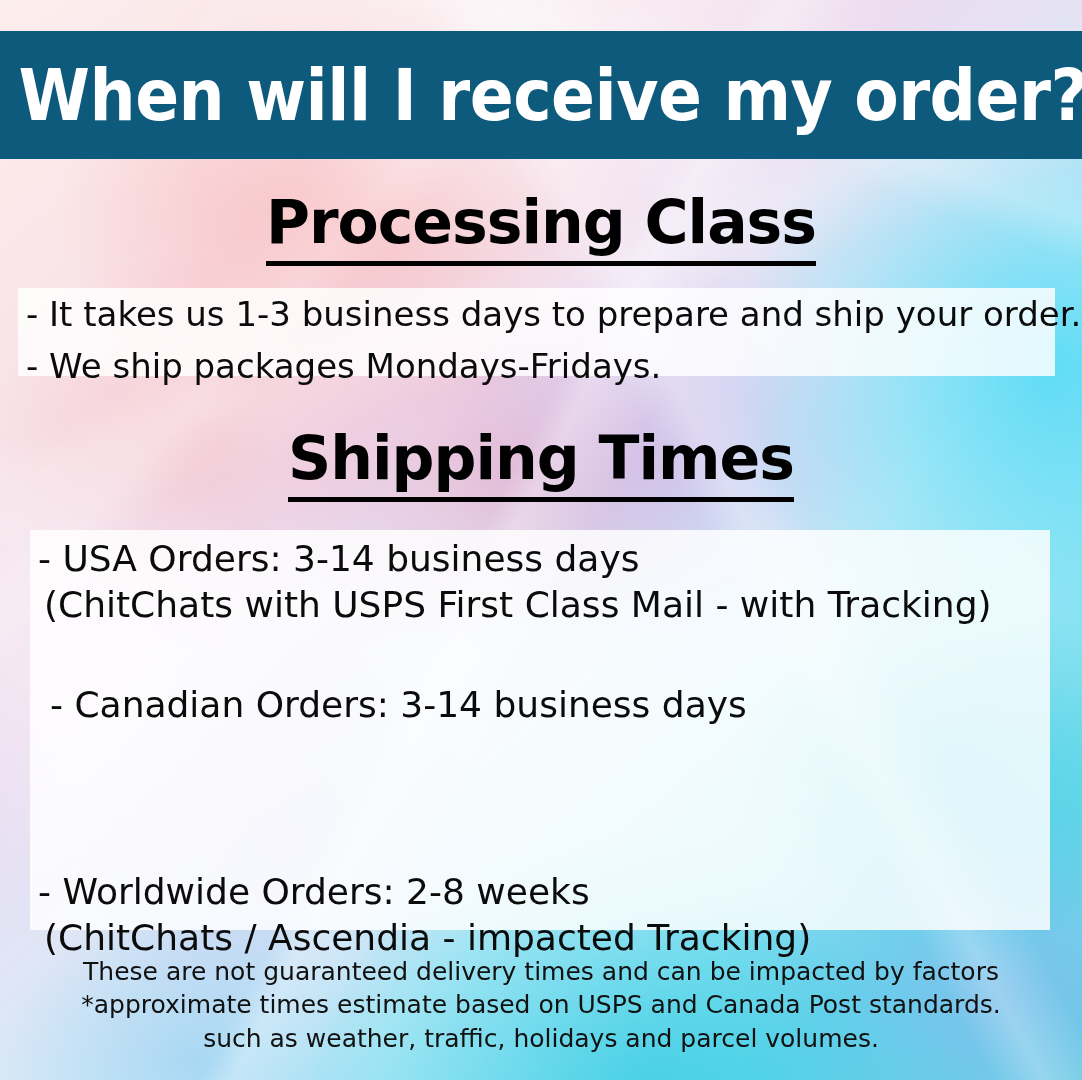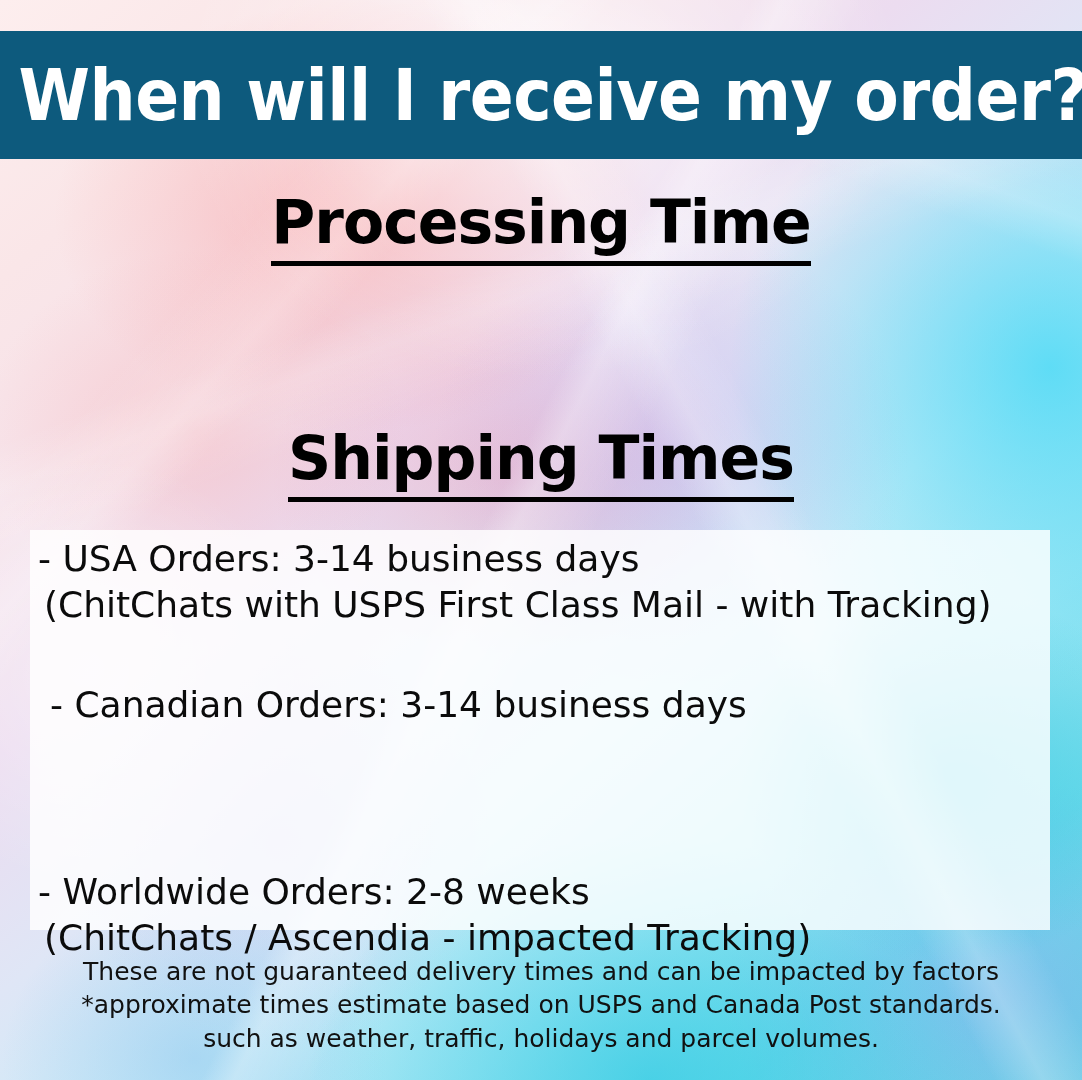--- a/index.html
+++ b/index.html
@@ -169,23 +169,27 @@
   <div class="bg-layer" id="bg-blob-violet"></div>
   <div class="bg-layer" id="bg-blob-cyan"></div>
   <div class="bg-layer" id="bg-facets"></div>
   <div class="bg-layer" id="bg-sheen"></div>
 
   <div id="header-banner" style="background: rgb(13, 90, 125);">
     <div id="header-title" style="color: rgb(255, 255, 255); margin-left: 24px;">When will I receive my order?</div>
   </div>
 
   <div class="section-heading" id="heading-processing">
-    <span>Processing Time</span>
-  </div>
-
+    <span>Processing Class</span>
+  </div>
+
+  <div class="text-panel" id="panel-processing">
+    <div class="body-line">- It takes us 1-3 business days to prepare and ship your order.</div>
+    <div class="body-line">- We ship packages Mondays-Fridays.</div>
+  </div>
 
   <div class="section-heading" id="heading-shipping">
     <span>Shipping Times</span>
   </div>
 
   <div class="text-panel" id="panel-shipping">
 
     <div class="ship-block" id="block-usa">
       <div class="ship-line-1">- USA Orders: 3-14 business days</div>
       <div class="ship-line-2">(ChitChats with USPS First Class Mail - with Tracking)</div>

